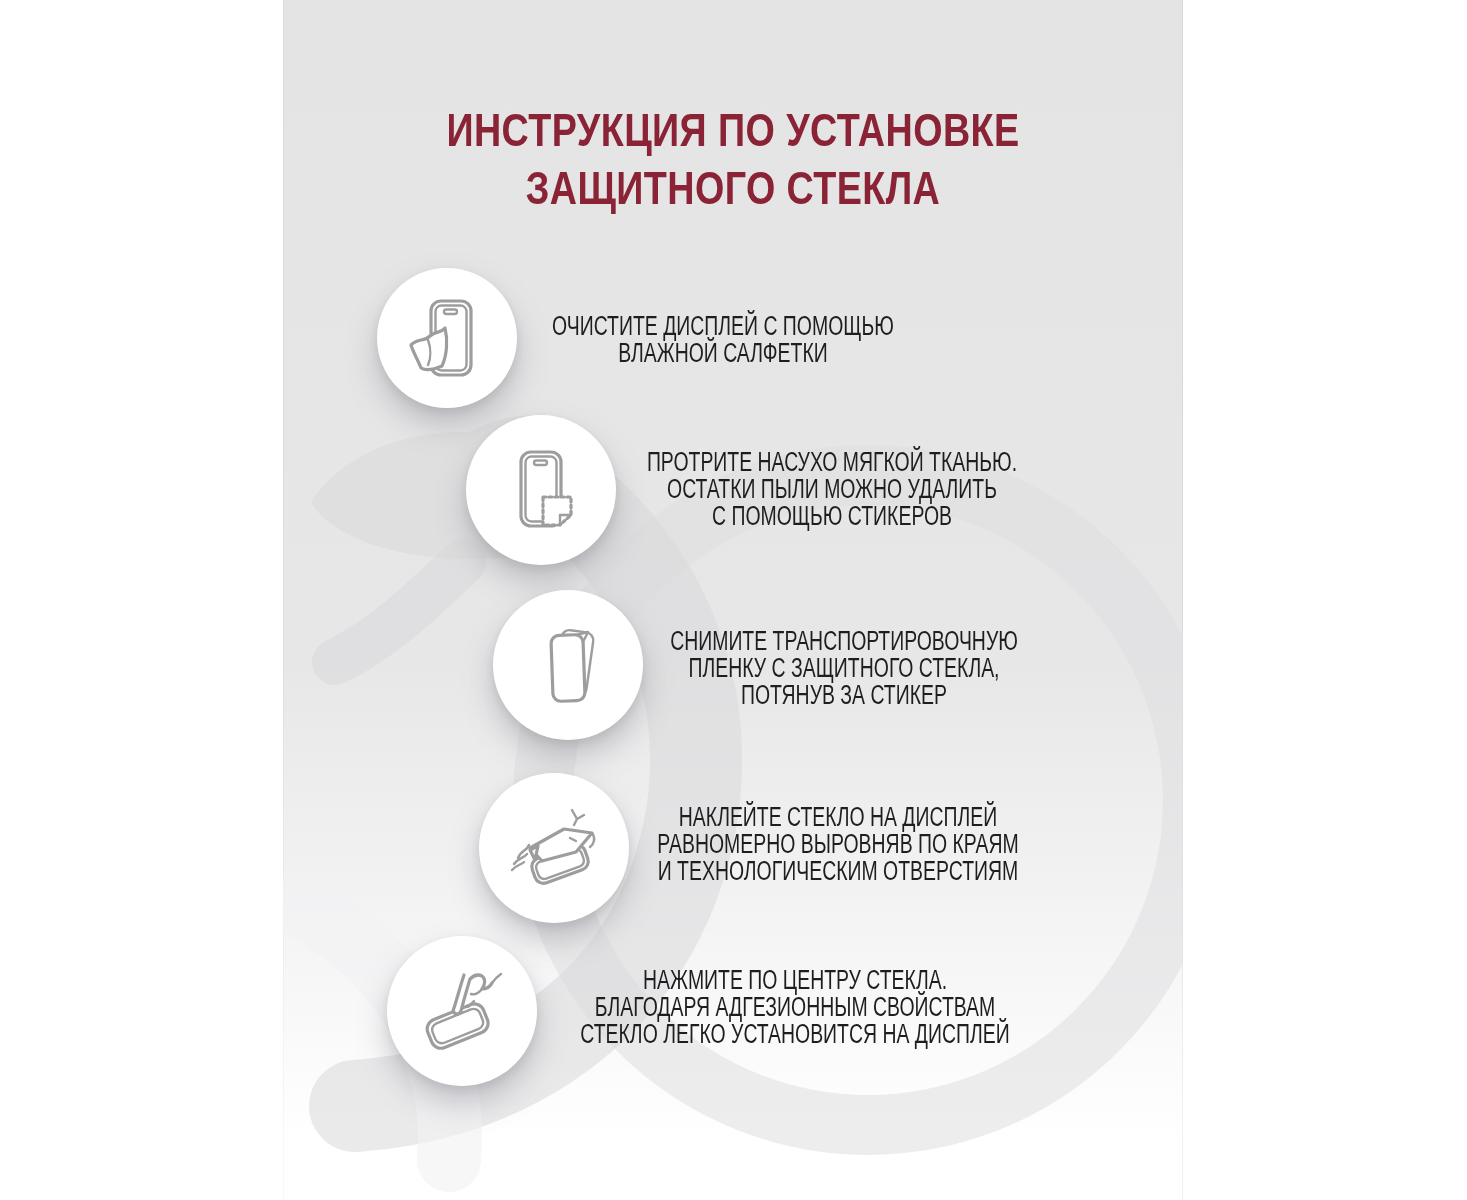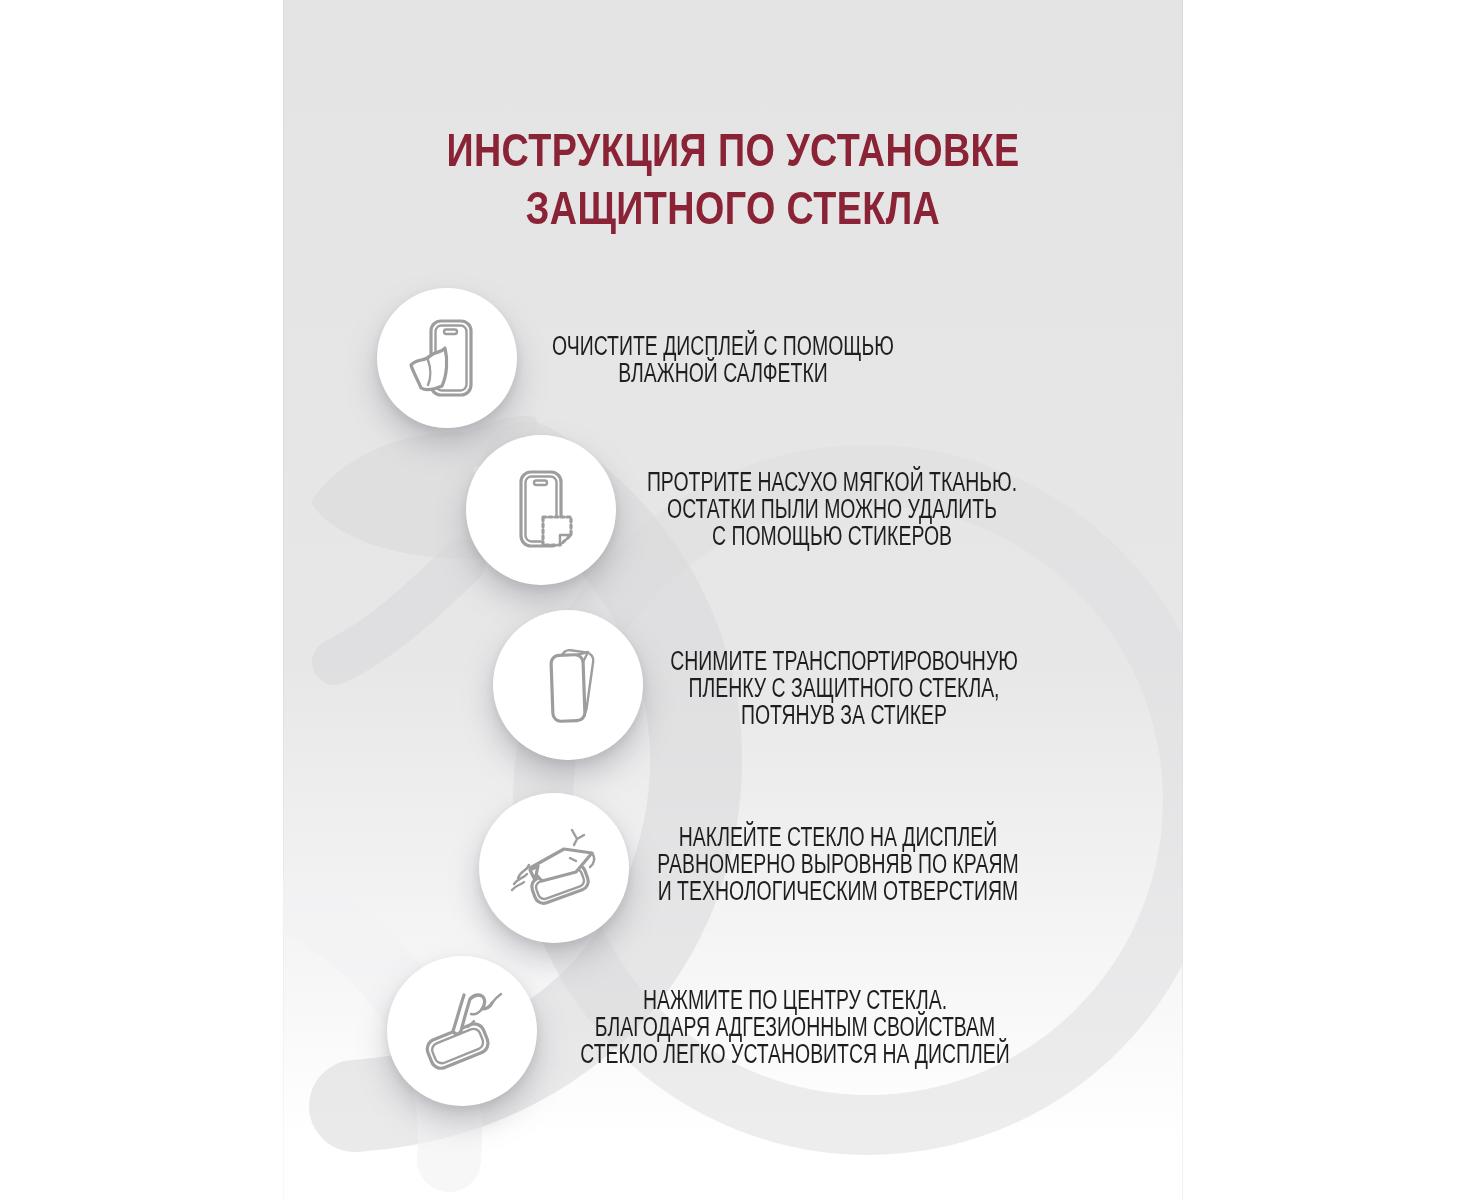--- a/index.html
+++ b/index.html
@@ -7,21 +7,21 @@
     width:1467px;height:1200px;position:relative;overflow:hidden;
     background:#ffffff;
     font-family:"Liberation Sans","DejaVu Sans",sans-serif;
   }
   .panel{
     position:absolute;left:283px;top:0;width:900px;height:1200px;
     background:linear-gradient(180deg,#e4e4e5 0%,#e7e7e8 55%,#f7f7f8 82%,#ffffff 95%);
     box-shadow:inset 1px 0 0 rgba(0,0,0,0.03), inset -1px 0 0 rgba(0,0,0,0.05);
   }
   .watermark{position:absolute;left:0;top:0;pointer-events:none;}
-  .content{position:absolute;inset:0;margin-top:20px;}
+  .content{position:absolute;inset:0;}
   .title{
     position:absolute;left:0;right:0;top:101px;margin:0;
     text-align:center;
     font-size:46px;font-weight:700;line-height:58px;
     color:var(--color-title,#8a2335);
     transform:scaleX(0.82);transform-origin:50% 0;
     letter-spacing:0.5px;
   }
   .icon-circle{
     position:absolute;width:150px;height:150px;border-radius:50%;

